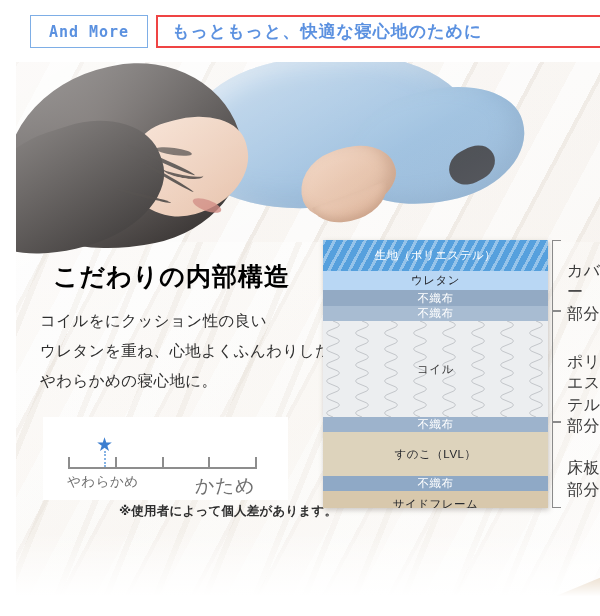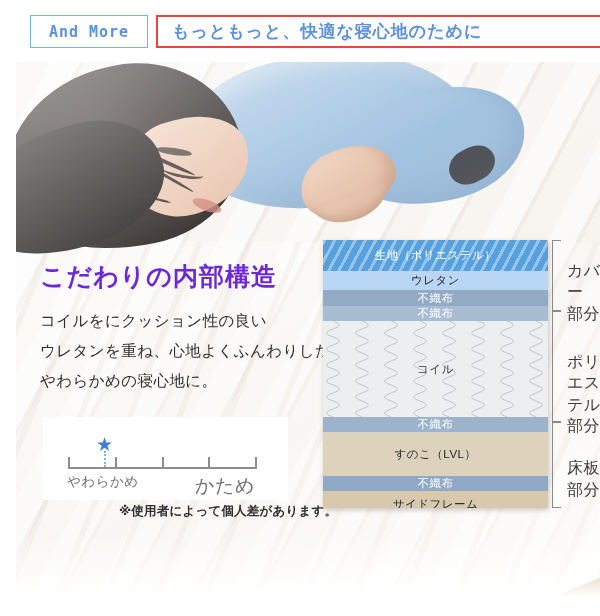--- a/index.html
+++ b/index.html
@@ -154,22 +154,22 @@
   .lip{
     position:absolute;left:176px;top:138px;width:30px;height:11px;
     background:#c8766b;border-radius:50%;transform:rotate(20deg);opacity:.8;
   }
   .hairstrand{
     position:absolute;background:#1c1614;border-radius:50%;opacity:.9;
   }
 
   
   .headline{
-    position:absolute;left:24px;top:260px;
-    font-size:25px;font-weight:bold;color:#6d28d9;
+    position:absolute;left:37px;top:260px;
+    font-size:25px;font-weight:bold;color:#000000;
     letter-spacing:1px;white-space:nowrap;
   }
   .body-copy{
     position:absolute;left:24px;top:306px;width:272px;
     font-size:15.5px;color:#2e2e2e;line-height:1.95;
     letter-spacing:.4px;
   }
   .body-copy div{white-space:nowrap;}
 
   

